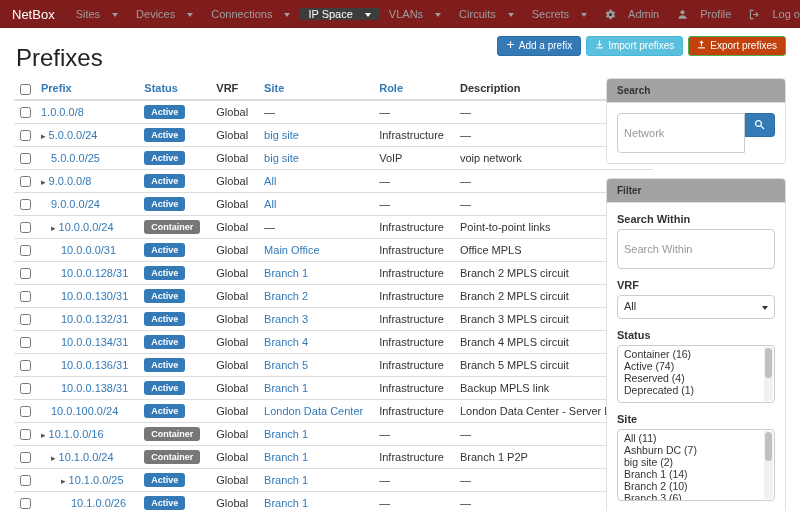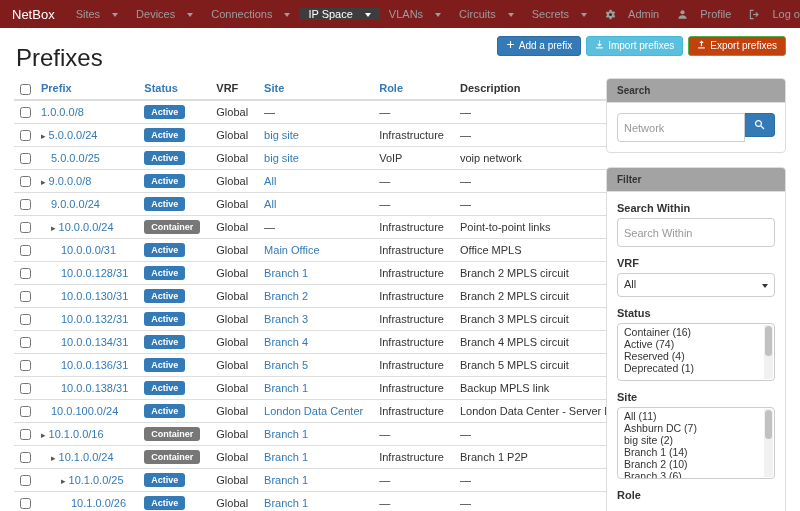--- a/index.html
+++ b/index.html
@@ -85,21 +85,21 @@
   
   .panel { border:1px solid #ddd; border-radius:4px; margin-bottom:14px; background:#fff; }
   .panel-heading {
     background:#a3a3a3; border-bottom:1px solid #ddd; border-radius:3px 3px 0 0;
     padding:6px 10px; font-size:10px; font-weight:bold; color:#333;
   }
   .panel-body { padding:10px; }
   .fld-label { display:block; font-size:11px; font-weight:bold; color:#333; margin:10px 0 4px; }
   .fld-label:first-child { margin-top:0; }
   .txt-input {
-    width:100%; height:29px; padding:3px 6px; font-size:11px; color:#555;
+    width:100%; height:40px; padding:3px 6px; font-size:11px; color:#555;
     border:1px solid #ccc; border-radius:4px;
     font-family:"Liberation Sans", sans-serif;
   }
   .txt-input::placeholder { color:#999; }
   .input-group { display:flex; }
   .input-group .txt-input { border-radius:4px 0 0 4px; flex:1; min-width:0; }
   .search-btn {
     width:30px; height:24px; background:#337ab7; border:1px solid #2e6da4;
     border-left:none; border-radius:0 4px 4px 0; cursor:pointer;
     display:flex; align-items:center; justify-content:center;

